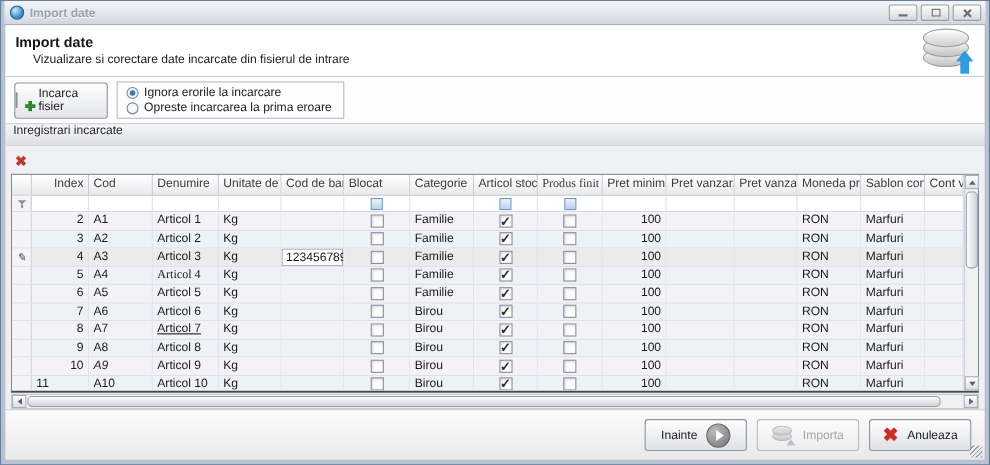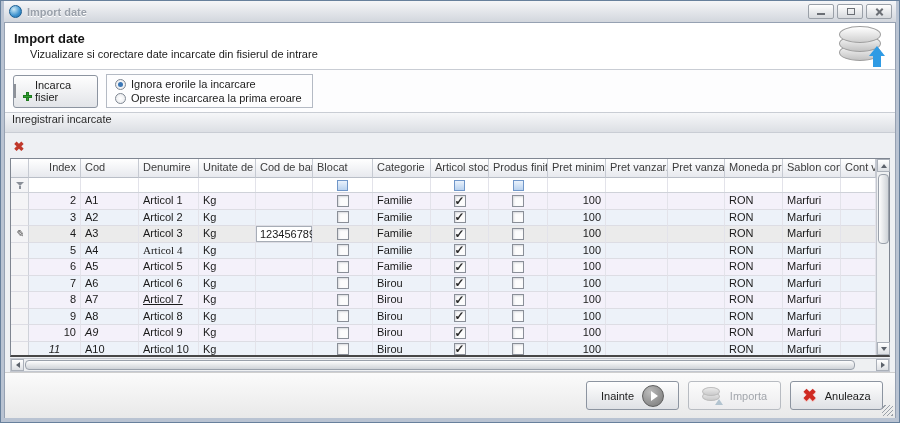--- a/index.html
+++ b/index.html
@@ -302,21 +302,21 @@
           <div class="ghrow" id="gridHeader">
               <div class="gh gut"></div>
               <div class="gh" style="width: 52px; text-align: right; padding-right: 4px;">Index</div>
               <div class="gh" style="width: 58px;">Cod</div>
               <div class="gh" style="width: 60px;">Denumire</div>
               <div class="gh" style="width: 57px;">Unitate de ...</div>
               <div class="gh" style="width: 57px;">Cod de bare</div>
               <div class="gh" style="width: 60px;">Blocat</div>
               <div class="gh" style="width: 58px;">Categorie</div>
               <div class="gh" style="width: 58px;">Articol stoc...</div>
-              <div class="gh" style="width: 59px;">Produs finit</div>
+              <div class="gh" style="width: 59px; font-family: Liberation Serif, serif;">Produs finit</div>
               <div class="gh" style="width: 58px; text-align: right; padding-right: 4px;">Pret minim</div>
               <div class="gh" style="width: 62px;">Pret vanzar...</div>
               <div class="gh" style="width: 57px;">Pret vanzar...</div>
               <div class="gh" style="width: 58px;">Moneda pr...</div>
               <div class="gh" style="width: 58px;">Sablon cont</div>
               <div class="gh" style="width: 37px; flex: 1 1 37px;">Cont ven...</div>
             </div>
           <div class="gfrow" id="gridFilter">
               <div class="fc gut">
                 <span class="funnel-tri"></span>
@@ -560,21 +560,21 @@
                 </div>
                 <div class="gc" style="text-align: right; width: 58px;">100</div>
                 <div class="gc" style="width: 62px;"></div>
                 <div class="gc" style="width: 57px;"></div>
                 <div class="gc" style="width: 58px;">RON</div>
                 <div class="gc" style="width: 58px;">Marfuri</div>
                 <div class="gc" style="width: 37px; flex: 1 1 37px;"></div>
               </div>
               <div class="grow blu">
                 <div class="gc gut"></div>
-                <div class="gc" style="text-align: center; width: 52px; font-style: italic;">11</div>
+                <div class="gc" style="text-align: left; width: 52px;">11</div>
                 <div class="gc" style="width: 58px;">A10</div>
                 <div class="gc" style="width: 60px;">Articol 10</div>
                 <div class="gc" style="width: 57px;">Kg</div>
                 <div class="gc" style="width: 57px;"></div>
                 <div class="gc checkcell" style="width: 60px;">
                   <span class="cb"></span>
                 </div>
                 <div class="gc" style="width: 58px;">Birou</div>
                 <div class="gc checkcell" style="width: 58px;">
                   <span class="cb on">✓</span>

